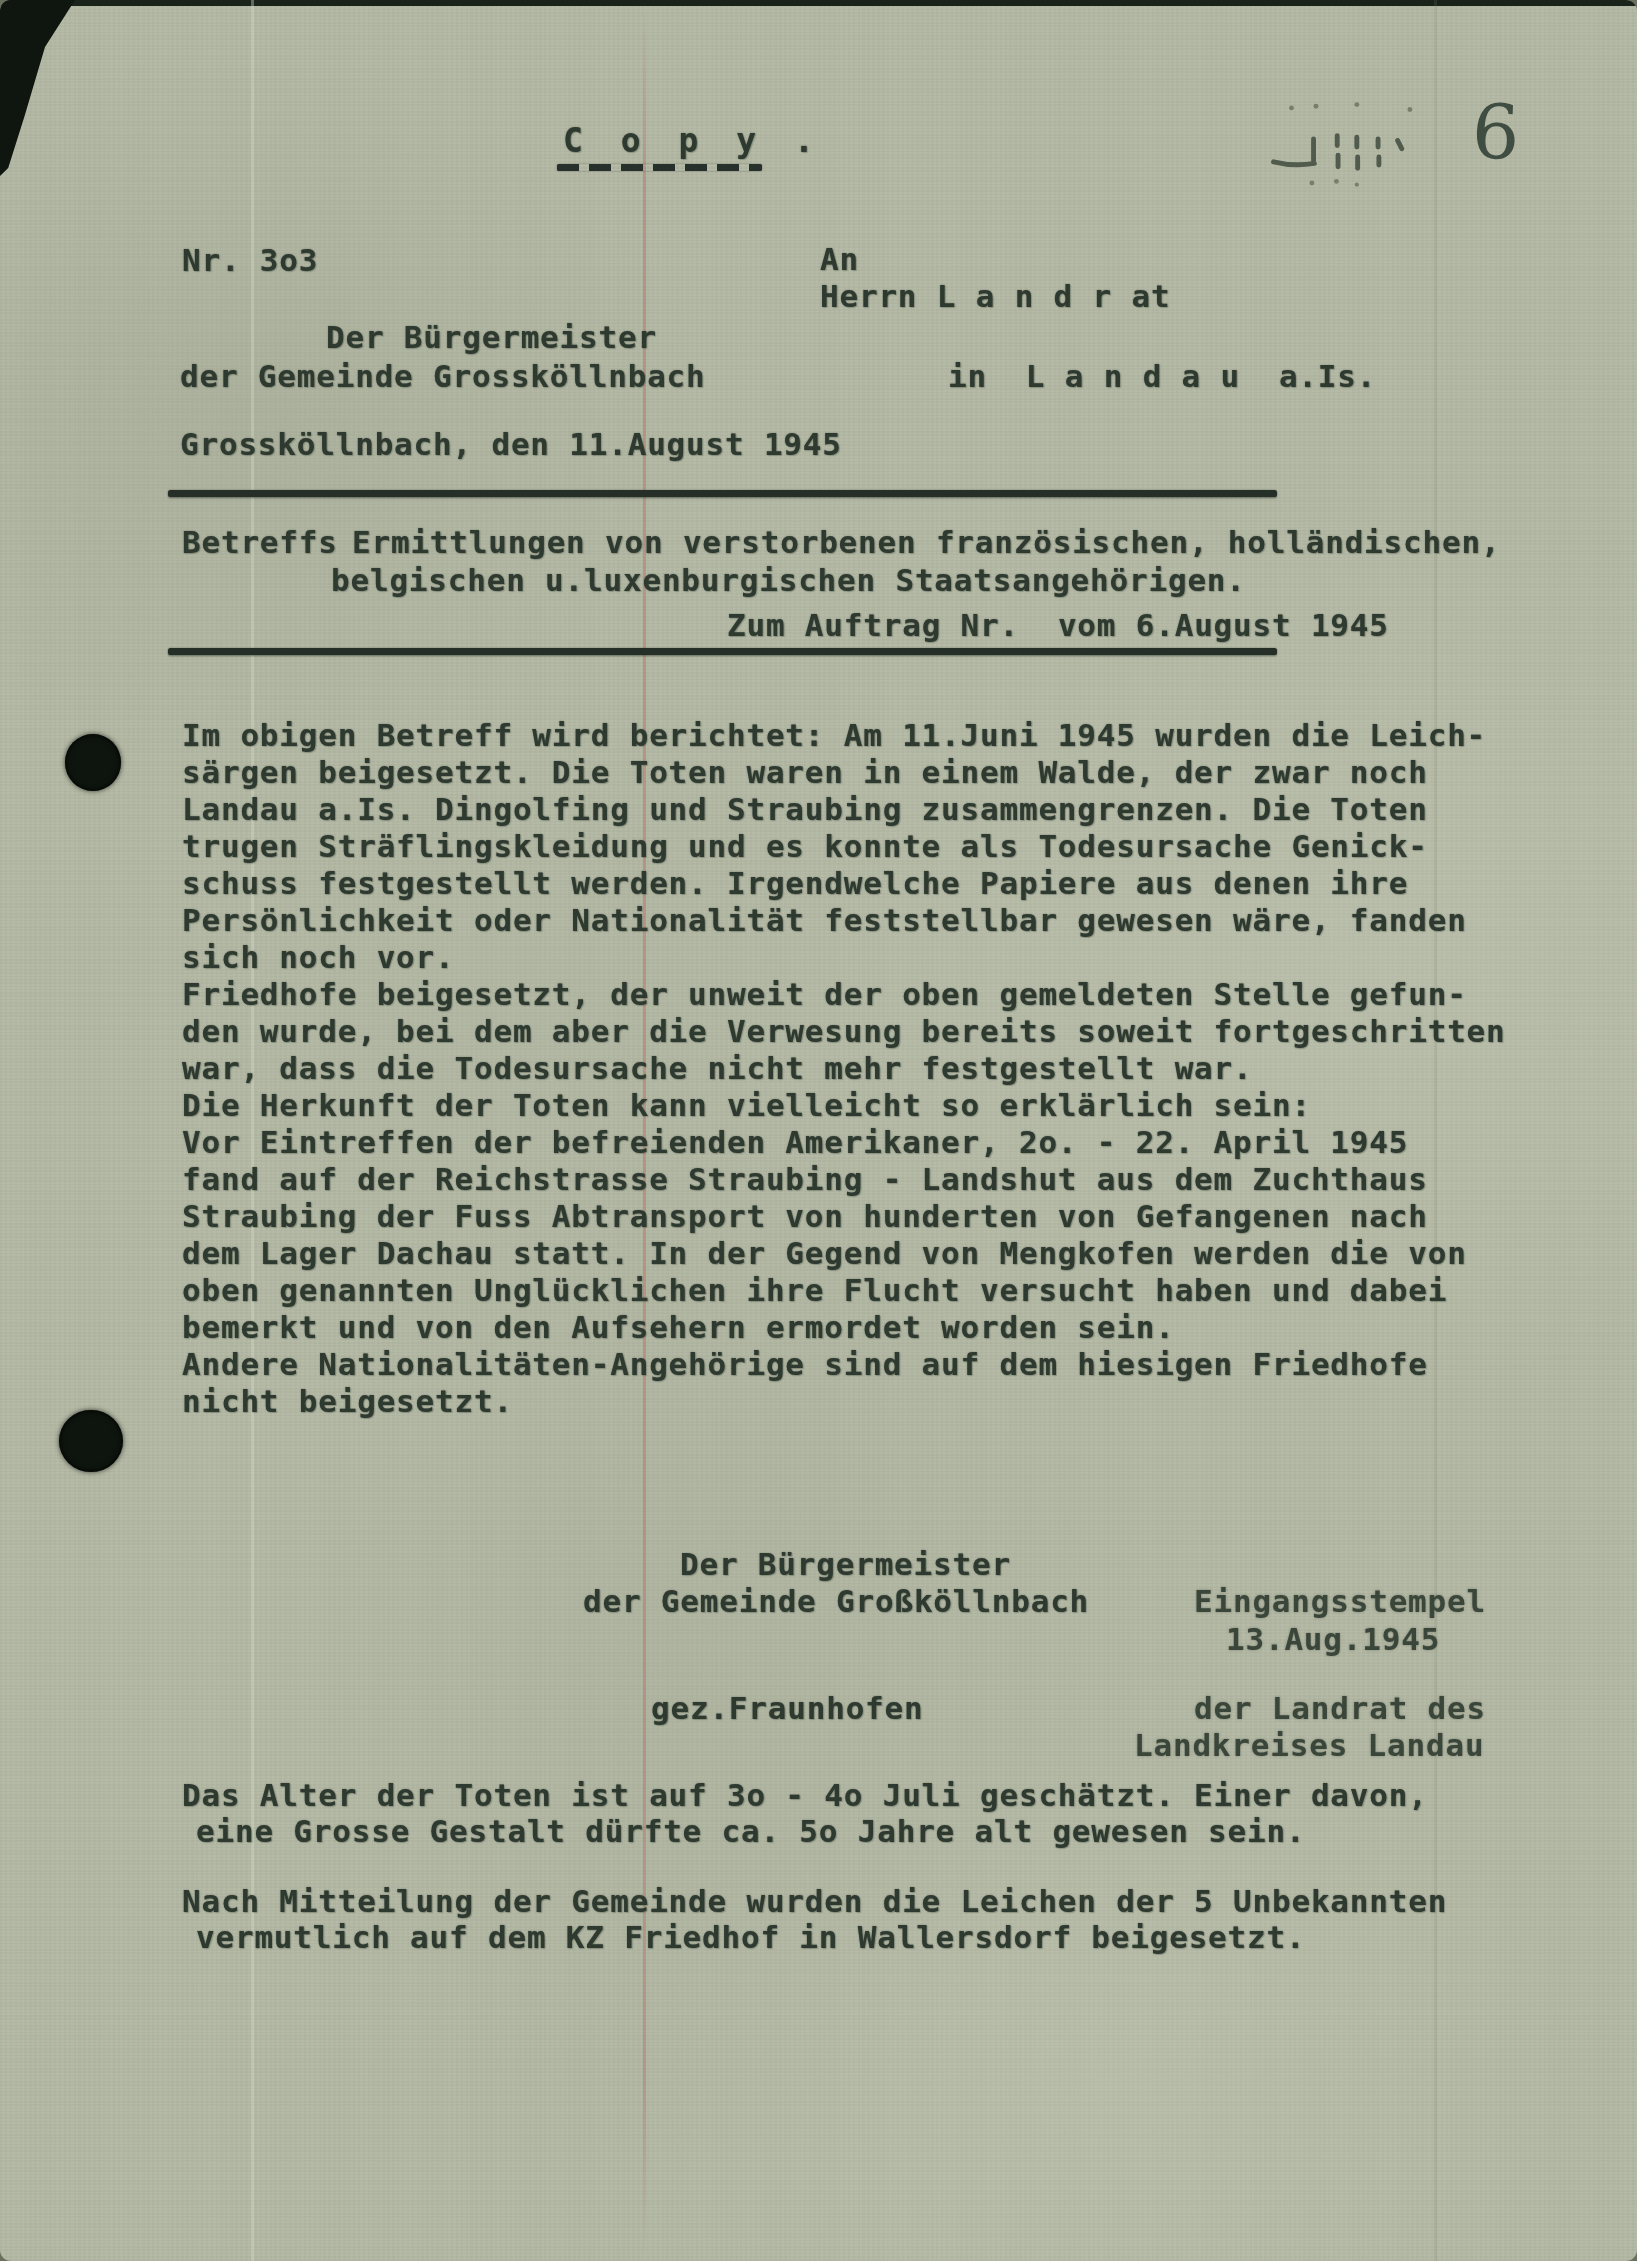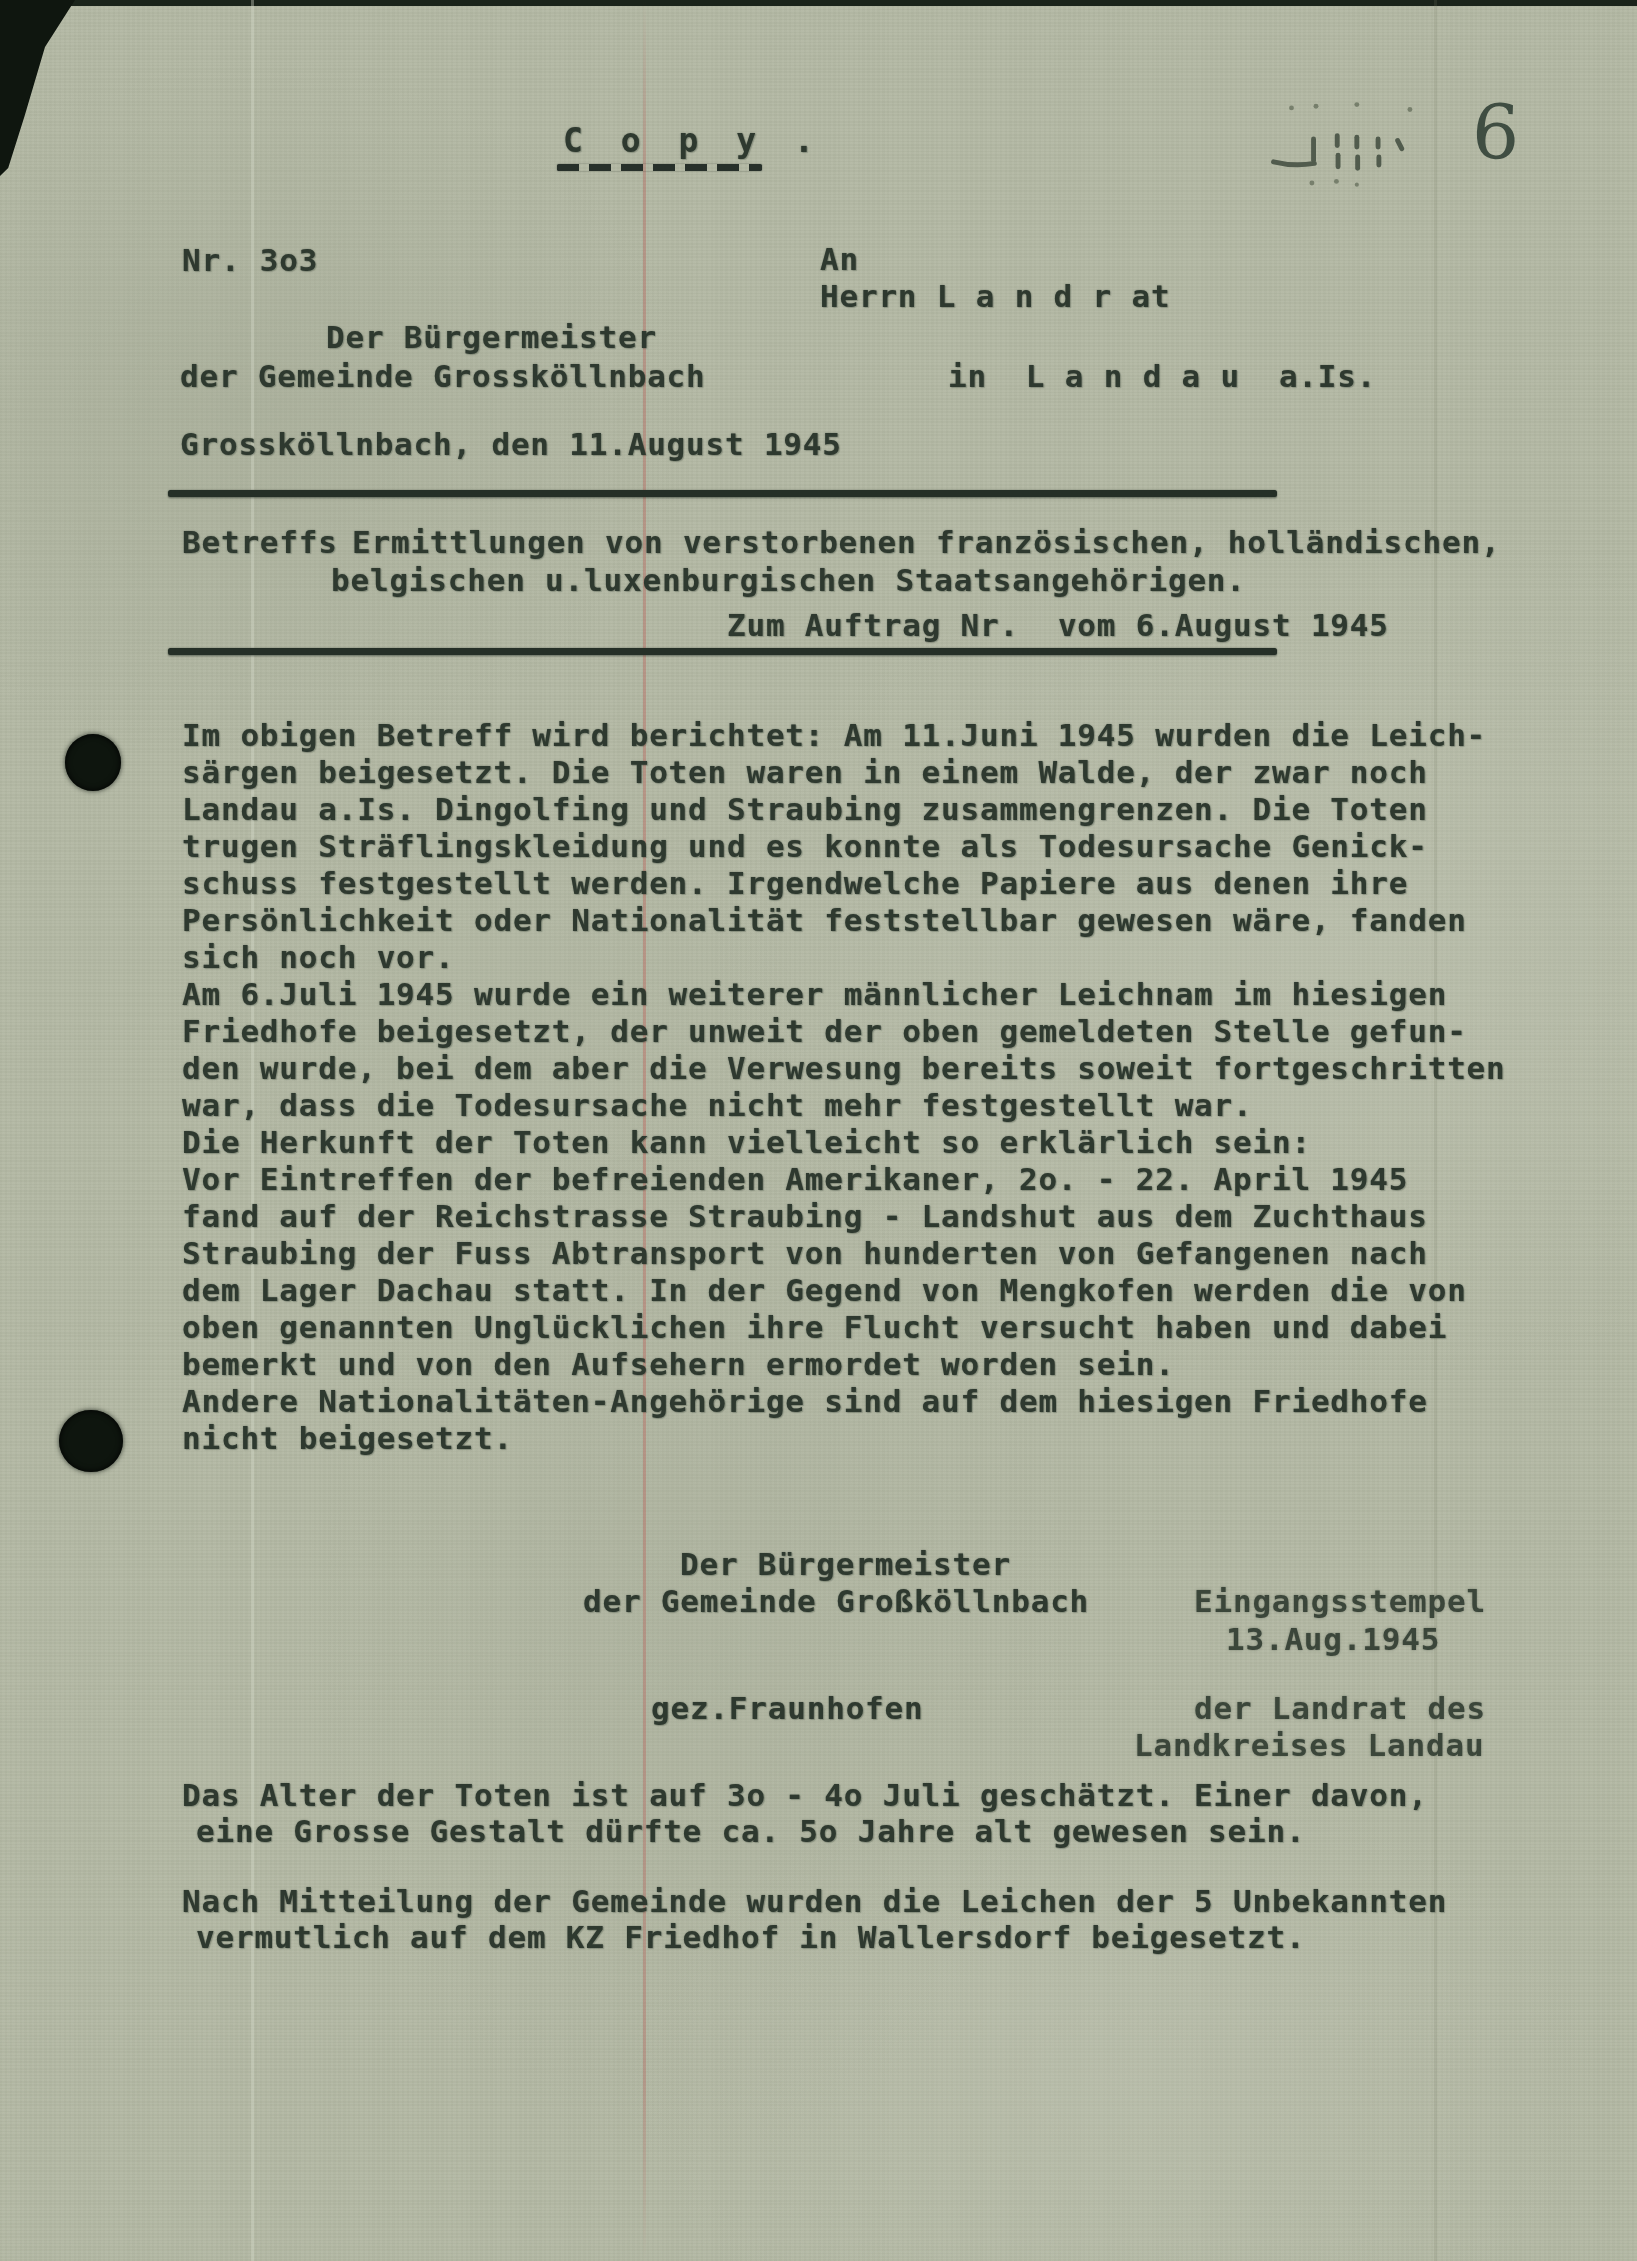--- a/index.html
+++ b/index.html
@@ -10,20 +10,21 @@
     background:
       radial-gradient(ellipse 737px 573px at 15% 18%, rgba(158,164,144,.38), transparent 62%),
       radial-gradient(ellipse 1064px 737px at 82% 42%, rgba(198,202,186,.32), transparent 60%),
       radial-gradient(ellipse 655px 901px at 42% 72%, rgba(164,170,150,.30), transparent 60%),
       radial-gradient(ellipse 819px 532px at 68% 92%, rgba(197,201,185,.30), transparent 60%),
       radial-gradient(ellipse 573px 409px at 30% 45%, rgba(172,178,158,.28), transparent 60%),
       repeating-linear-gradient(0deg, rgba(110,118,96,.045) 0 1.6px, rgba(210,214,198,.05) 1.6px 3.3px),
       repeating-linear-gradient(90deg, rgba(110,118,96,.035) 0 2.5px, rgba(208,212,196,.04) 2.5px 4.9px),
       #b3b8a4;
     font-family:"DejaVu Sans Mono","Liberation Mono",monospace;
+    border-radius:11px;
   }
   .tw{
     position:absolute;
     white-space:pre;
     font-size:31px;
     font-weight:bold;
     letter-spacing:0.8px;
     color:#2e392f;
     text-shadow:0 0 1.6px rgba(46,57,47,.55), 1.2px 0.8px 0.8px rgba(46,57,47,.22);
   }
@@ -121,21 +122,20 @@
   <div class="rule" style="left:168px;top:648px;width:1109px"></div>
 
   <div style="position:absolute;left:182px;top:717px">
     <div class="tw" style="position:static;height:37px">Im obigen Betreff wird berichtet: Am 11.Juni 1945 wurden die Leich-</div>
     <div class="tw" style="position:static;height:37px">särgen beigesetzt. Die Toten waren in einem Walde, der zwar noch</div>
     <div class="tw" style="position:static;height:37px">Landau a.Is. Dingolfing und Straubing zusammengrenzen. Die Toten</div>
     <div class="tw" style="position:static;height:37px">trugen Sträflingskleidung und es konnte als Todesursache Genick-</div>
     <div class="tw" style="position:static;height:37px">schuss festgestellt werden. Irgendwelche Papiere aus denen ihre</div>
     <div class="tw" style="position:static;height:37px">Persönlichkeit oder Nationalität feststellbar gewesen wäre, fanden</div>
     <div class="tw" style="position:static;height:37px">sich noch vor.</div>
-    <div class="tw" style="position:static;height:37px">Am 6.Juli 1945 wurde ein weiterer männlicher Leichnam im hiesigen</div>
     <div class="tw" style="position:static;height:37px">Friedhofe beigesetzt, der unweit der oben gemeldeten Stelle gefun-</div>
     <div class="tw" style="position:static;height:37px">den wurde, bei dem aber die Verwesung bereits soweit fortgeschritten</div>
     <div class="tw" style="position:static;height:37px">war, dass die Todesursache nicht mehr festgestellt war.</div>
     <div class="tw" style="position:static;height:37px">Die Herkunft der Toten kann vielleicht so erklärlich sein:</div>
     <div class="tw" style="position:static;height:37px">Vor Eintreffen der befreienden Amerikaner, 2o. - 22. April 1945</div>
     <div class="tw" style="position:static;height:37px">fand auf der Reichstrasse Straubing - Landshut aus dem Zuchthaus</div>
     <div class="tw" style="position:static;height:37px">Straubing der Fuss Abtransport von hunderten von Gefangenen nach</div>
     <div class="tw" style="position:static;height:37px">dem Lager Dachau statt. In der Gegend von Mengkofen werden die von</div>
     <div class="tw" style="position:static;height:37px">oben genannten Unglücklichen ihre Flucht versucht haben und dabei</div>
     <div class="tw" style="position:static;height:37px">bemerkt und von den Aufsehern ermordet worden sein.</div>

